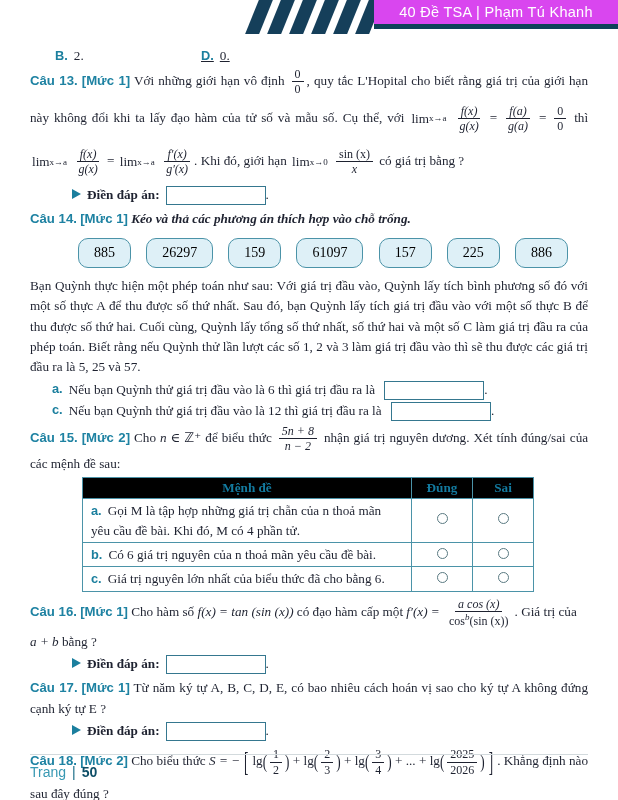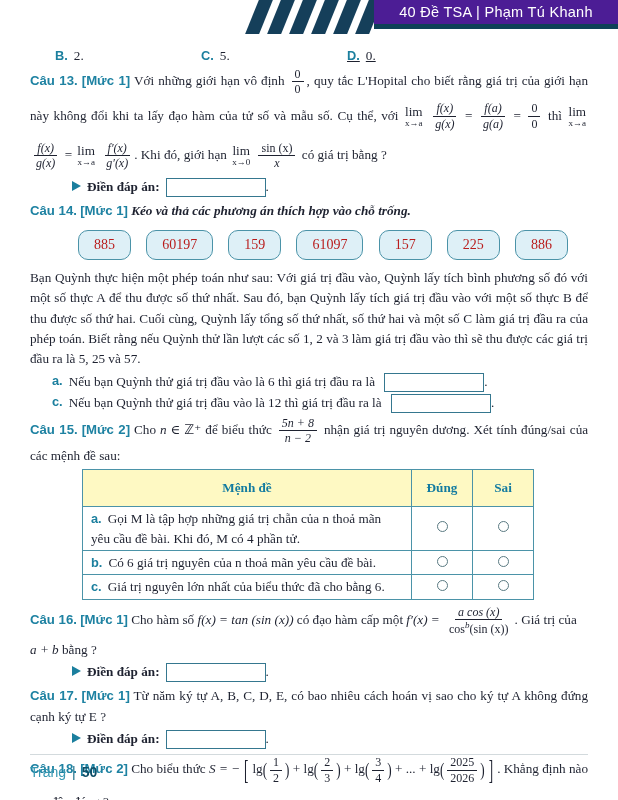--- a/index.html
+++ b/index.html
@@ -8,56 +8,56 @@
     width:618px; height:800px; background:#ffffff; position:relative; overflow:hidden;
     font-family:"Liberation Serif","DejaVu Serif","DejaVu Sans",serif;
     font-size:13.2px; color:#1e2230;
   }
   
   .header { position:relative; height:36px; }
   .stripes { position:absolute; top:0; left:252px; height:34px; display:flex; gap:8px; }
   .stripe { width:14px; height:34px; background:#153f5a; transform:skewX(-22deg); }
   .banner {
     position:absolute; top:0; left:374px; right:0; height:29px;
-    background:#4c1d95; border-bottom:5px solid #0e4158;
+    background:#d946ef; border-bottom:5px solid #0e4158;
     color:#ffffff; font-family:"Liberation Sans",sans-serif; font-size:14.5px;
     display:flex; align-items:center; justify-content:center; letter-spacing:0.3px;
   }
   
   .content { padding:6px 30px 0 30px; }
   .q-text { margin:3px 0; text-align:justify; line-height:1.55; }
   .q-label { color:#1e82a2; font-weight:bold; font-family:"Liberation Sans",sans-serif; font-size:13.2px; }
   .math { font-style:italic; }
   .bold-italic { font-weight:bold; font-style:italic; }
   .opts-row { display:flex; padding-left:25px; margin:6px 0 3px 0; }
   .opt { width:146px; white-space:nowrap; }
   .opt:last-child { width:auto;text-decoration:underline; }
   .opt-letter { color:#1b7f9e; font-weight:bold; font-family:"Liberation Sans",sans-serif; font-size:12.8px; margin-right:6px; }
   
   .frac { display:inline-flex; flex-direction:column; align-items:center; vertical-align:middle; margin:0 3px; font-size:12px; line-height:1.2; }
   .frac .num { padding:0 3px; border-bottom:1px solid #1e2230; }
   .frac .den { padding:0 3px; }
-  .lim { display:inline-flex; flex-direction:column; align-items:center; vertical-align:middle; margin:8px 2px; line-height:1; }
+  .lim { display:inline-flex; flex-direction:row; align-items:center; vertical-align:middle; margin:15px 2px; line-height:1; }
   .lim .sub { font-size:9px; margin-top:1px; }
   sup.b { font-size:9px; font-style:italic; }
   
   .answer-line { margin:3px 0 4px 42px; }
   .tri-icon { display:inline-block; width:0; height:0; border-left:9px solid #1b7f9e; border-top:5px solid transparent; border-bottom:5px solid transparent; margin-right:6px; }
   .answer-prompt { font-weight:bold; }
   .answer-box { display:inline-block; width:100px; height:19px; border:1px solid #35778f; background:#fff; vertical-align:middle; margin-left:6px; }
   
   .tokens-row { display:flex; justify-content:space-between; margin:8px 20px 8px 48px; }
-  .token { border:1.6px solid #4b93a8; background:#def0f7; border-radius:10px; padding:6px 15px; font-size:14px; color:#b91c1c; }
+  .token { border:1.6px solid #4b93a8; background:#def0f7; border-radius:10px; padding:6px 15px; font-size:14px; color:#000000; }
   
   .item-line { margin:2px 0 2px 22px; }
   .marker { color:#1b7f9e; font-weight:bold; font-family:"Liberation Sans",sans-serif; font-size:12.8px; margin-right:6px; }
   
   .props-table { border-collapse:collapse; margin:2px 0 5px 52px; width:452px; font-size:13.2px; }
   .props-table th, .props-table td { border:1px solid #4b93a8; }
-  .props-table th { background:#fef9c3; color:#137ba0; padding:10px 4px; font-weight:bold; }
+  .props-table th { background:#000000; color:#137ba0; padding:2px 4px; font-weight:bold; }
   .props-table td.cell-text { padding:2px 8px; text-align:left; line-height:1.45; }
   .props-table td.cell-radio { text-align:center; width:61px; }
   .radio-circle { display:inline-block; width:11px; height:11px; border:1.5px solid #5a7a82; border-radius:50%; background:#fff; }
   
   .bigline { line-height:2.4; }
   .bb { display:inline-block; transform:scaleY(2.1); margin:0 4px; vertical-align:middle; font-weight:400; }
   .pp { display:inline-block; transform:scaleY(1.5); vertical-align:middle; }
   
   .footer {
     position:absolute; left:30px; right:30px; bottom:20px;
@@ -81,21 +81,20 @@
   </div>
   <div class="banner">
     <span>40 Đề TSA | Phạm Tú Khanh</span>
   </div>
 </div>
 
 <div class="content">
 
   <div class="opts-row">
     <div class="opt"><span class="opt-letter">B.</span><span>2.</span></div>
-    <div class="opt"><span class="opt-letter">C.</span><span>5.</span></div>
     <div class="opt"><span class="opt-letter">D.</span><span>0.</span></div>
   </div>
 
   <p class="q-text">
     <span class="q-label">Câu 13.</span>
     <span class="q-label">[Mức 1]</span>
     <span>Với những giới hạn vô định</span>
     <span class="frac">
         <span class="num">0</span>
         <span class="den">0</span>
@@ -150,21 +149,21 @@
     <span class="tri-icon"></span><span class="answer-prompt">Điền đáp án:</span><span class="answer-box"></span><span>.</span>
   </div>
 
   <p class="q-text">
     <span class="q-label">Câu 14.</span>
     <span class="q-label">[Mức 1]</span>
     <span class="bold-italic">Kéo và thả các phương án thích hợp vào chỗ trống.</span>
   </p>
   <div class="tokens-row">
     <span class="token">885</span>
-    <span class="token">60197</span>
+    <span class="token">26297</span>
     <span class="token">159</span>
     <span class="token">61097</span>
     <span class="token">157</span>
     <span class="token">225</span>
     <span class="token">886</span>
   </div>
   <p class="q-text">Bạn Quỳnh thực hiện một phép toán như sau: Với giá trị đầu vào, Quỳnh lấy tích bình phương số đó với một số thực A để thu được số thứ nhất. Sau đó, bạn Quỳnh lấy tích giá trị đầu vào với một số thực B để thu được số thứ hai. Cuối cùng, Quỳnh lấy tổng số thứ nhất, số thứ hai và một số C làm giá trị đầu ra của phép toán. Biết rằng nếu Quỳnh thử lần lượt các số 1, 2 và 3 làm giá trị đầu vào thì sẽ thu được các giá trị đầu ra là 5, 25 và 57.</p>
   <div class="item-line">
     <span class="marker">a.</span><span>Nếu bạn Quỳnh thử giá trị đầu vào là 6 thì giá trị đầu ra là</span>
     <span class="answer-box"></span><span>.</span>

